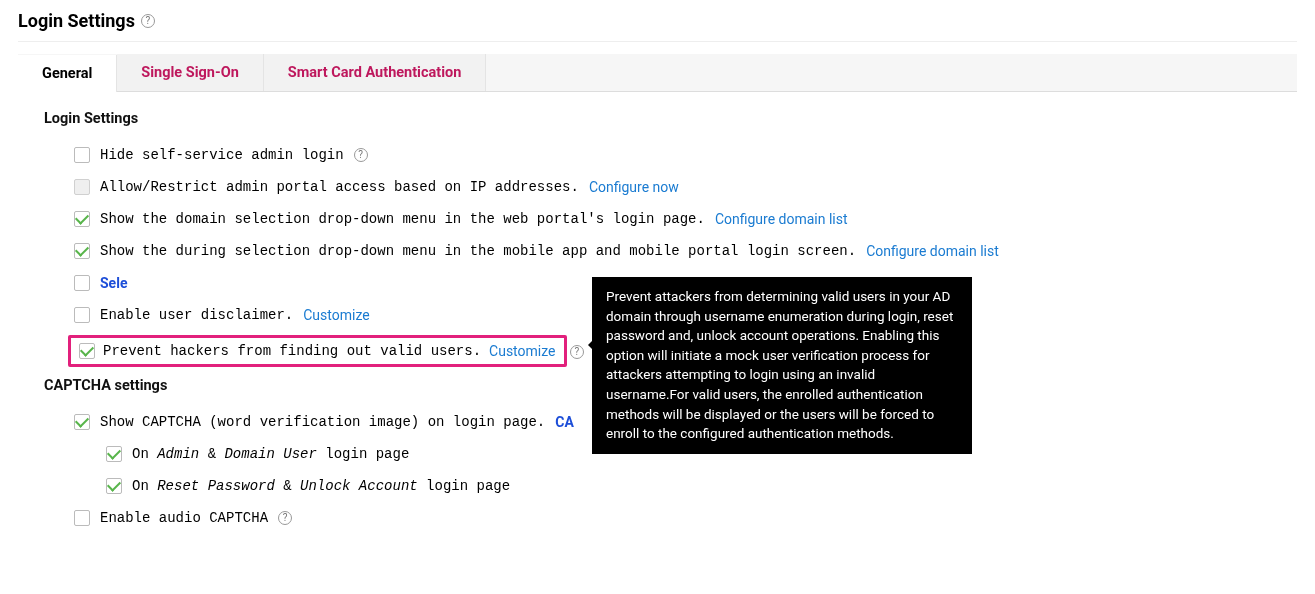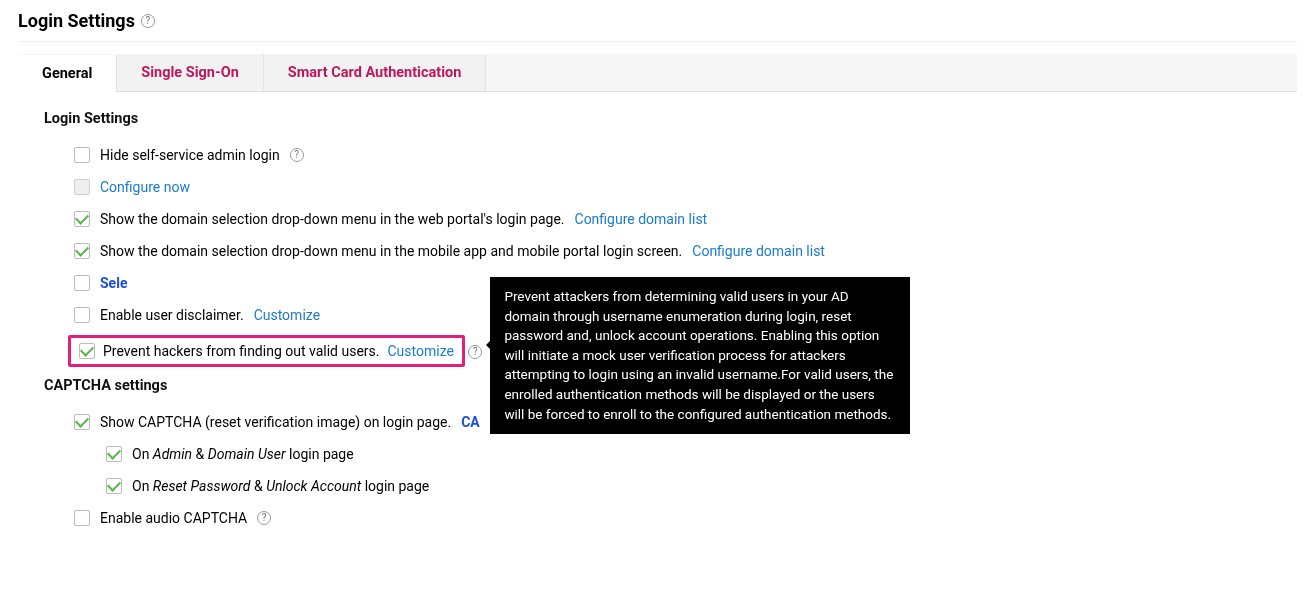--- a/index.html
+++ b/index.html
@@ -77,20 +77,21 @@
       align-items: center;
       gap: 10px;
       padding: 8px 0 8px 56px;
     }
     .setting-row.sub {
       padding-left: 88px;
     }
     .row-label {
       font-size: 14px;
       color: #000;
+      font-family: Liberation Mono, monospace;
     }
     .row-label em { font-style: italic; margin-top: 35px; }
     .link {
       color: #1a7bd1;
       cursor: pointer;
       text-decoration: none;
     }
     
     .cb {
       width: 16px;
@@ -134,21 +135,21 @@
     
     .tooltip-wrap {
       position: relative;
       display: inline-block;
       vertical-align: middle;
     }
     .tooltip {
       position: absolute;
       left: 22px;
       top: -66px;
-      width: 420px;
+      width: 380px;
       background: #000;
       color: #fff;
       font-size: 13.5px;
       line-height: 1.45;
       padding: 10px 14px;
       z-index: 20;
     }
     .tooltip::before {
       content: "";
       position: absolute;
@@ -177,32 +178,33 @@
 <div class="section-heading">Login Settings</div>
 
 <div class="setting-row">
   <span class="cb"></span>
   <span class="row-label">Hide self-service admin login</span>
   <span class="help-icon">?</span>
 </div>
 
 <div class="setting-row">
   <span class="cb disabled"></span>
+  <span class="row-label">Allow/Restrict admin portal access based on IP addresses.</span>
   <a class="link">Configure now</a>
 </div>
 
 <div class="setting-row">
   <span class="cb checked"></span>
   <span class="row-label">Show the domain selection drop-down menu in the web portal's login page.</span>
   <a class="link">Configure domain list</a>
 </div>
 
 <div class="setting-row">
   <span class="cb checked"></span>
-  <span class="row-label">Show the domain selection drop-down menu in the mobile app and mobile portal login screen.</span>
+  <span class="row-label">Show the during selection drop-down menu in the mobile app and mobile portal login screen.</span>
   <a class="link">Configure domain list</a>
 </div>
 
 <div class="setting-row">
   <span class="cb"></span>
   <span class="truncated-link">Sele</span>
 </div>
 
 <div class="setting-row">
   <span class="cb"></span>
@@ -219,21 +221,21 @@
   <span class="tooltip-wrap">
     <span class="help-icon">?</span>
     <div class="tooltip">Prevent attackers from determining valid users in your AD domain through username enumeration during login, reset password and, unlock account operations. Enabling this option will initiate a mock user verification process for attackers attempting to login using an invalid username.For valid users, the enrolled authentication methods will be displayed or the users will be forced to enroll to the configured authentication methods.</div>
   </span>
 </div>
 
 <div class="section-heading" style="">CAPTCHA settings</div>
 
 <div class="setting-row">
   <span class="cb checked"></span>
-  <span class="row-label">Show CAPTCHA (reset verification image) on login page.</span>
+  <span class="row-label">Show CAPTCHA (word verification image) on login page.</span>
   <span class="truncated-link">CA</span>
 </div>
 
 <div class="setting-row sub">
   <span class="cb checked"></span>
   <span class="row-label">
     <span>On </span><em>Admin</em><span> &amp; </span><em>Domain User</em><span> login page</span>
   </span>
 </div>
 

